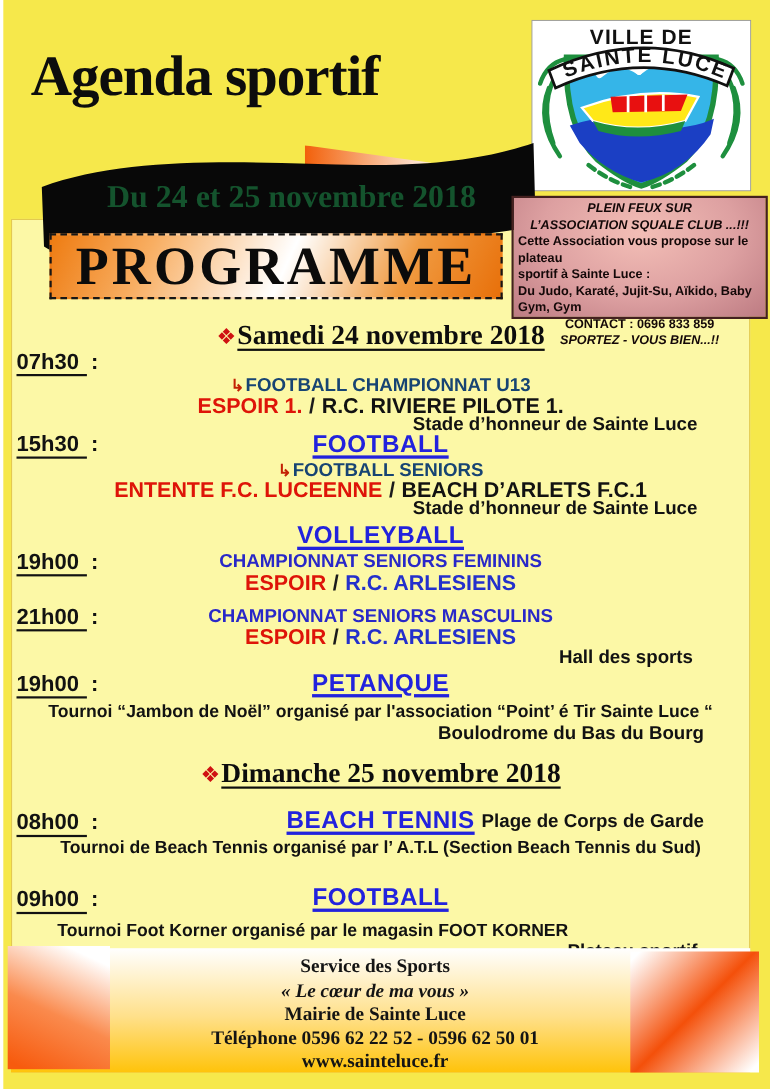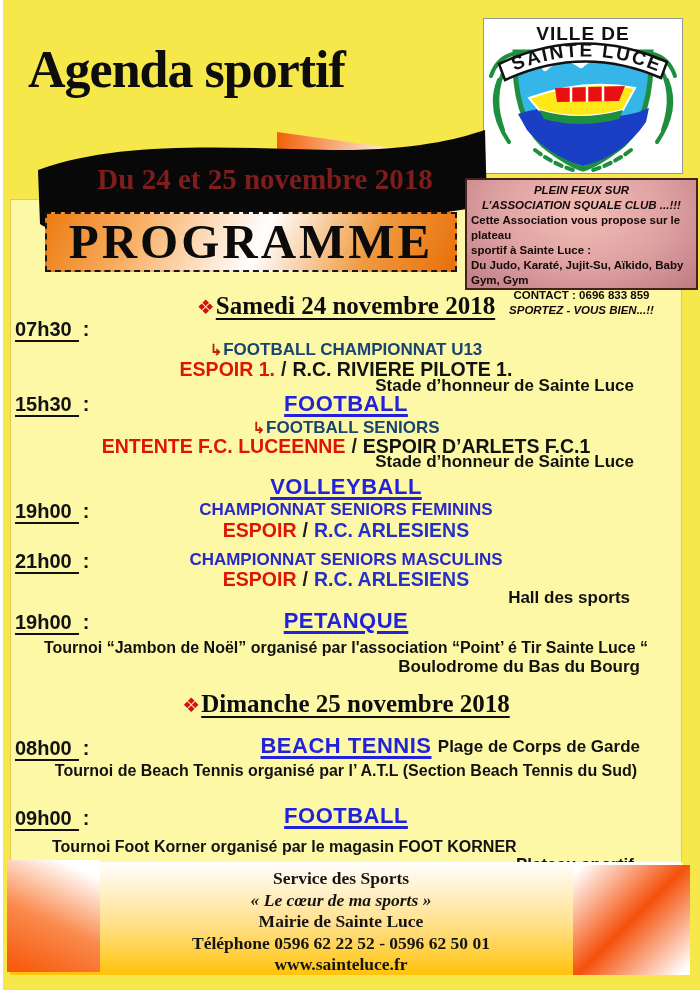--- a/index.html
+++ b/index.html
@@ -25,21 +25,21 @@
   
   .flag{
     position:absolute;left:277px;top:132px;width:115px;height:29px;
     background:linear-gradient(to right,#f2600a,#f9b183 55%,#fde3d2 90%);
     clip-path:polygon(0 0,100% 55%,0 100%);z-index:1;
   }
   
   .ribbon{position:absolute;left:30px;top:126px;width:470px;height:118px;z-index:2;}
   .ribbon-date{
     position:absolute;left:70px;top:163px;width:390px;z-index:3;
-    text-align:center;color:#7f1d1d;font-family:"Liberation Serif", serif;
+    text-align:center;color:#14532d;font-family:"Liberation Serif", serif;
     font-weight:bold;font-size:29px;white-space:nowrap;
   }
   
   .programme{
     position:absolute;left:45px;top:212px;width:412px;height:60px;z-index:4;
     border:2px dashed #161616;box-sizing:border-box;
     background:linear-gradient(115deg,#ee7c12 0%,#f8ae62 22%,#ffffff 52%,#f09a40 78%,#e8700a 100%);
     text-align:center;
     font-family:"Liberation Serif", serif;font-weight:bold;font-size:49px;line-height:56px;
     color:#0b0b0b;letter-spacing:3px;
@@ -184,21 +184,21 @@
   <div class="row right venue" style="top:376px;padding-right:48px">Stade d’honneur de Sainte Luce</div>
 
   <div class="row time-row" style="top:393px">
     <span class="time-u"><span>15h30</span></span><span class="colon">:</span>
   </div>
   <div class="row center event-head" style="top:391px">FOOTBALL</div>
   <div class="row center sublabel" style="top:418px">
     <span class="hook">↳</span><span>FOOTBALL SENIORS</span>
   </div>
   <div class="row center match" style="top:435px">
-    <span class="home">ENTENTE F.C. LUCEENNE</span><span class="sep">/</span><span>ESPOIR D’ARLETS F.C.1</span>
+    <span class="home">ENTENTE F.C. LUCEENNE</span><span class="sep">/</span><span>BEACH D’ARLETS F.C.1</span>
   </div>
   <div class="row right venue" style="top:452px;padding-right:48px">Stade d’honneur de Sainte Luce</div>
 
   <div class="row center event-head" style="top:474px">VOLLEYBALL</div>
   <div class="row time-row" style="top:500px">
     <span class="time-u"><span>19h00</span></span><span class="colon">:</span>
   </div>
   <div class="row center champ" style="top:500px">CHAMPIONNAT SENIORS FEMININS</div>
   <div class="row center match" style="top:519px">
     <span class="home">ESPOIR</span><span class="sep">/</span><span class="away-blue">R.C. ARLESIENS</span>
@@ -236,18 +236,18 @@
   </div>
   <div class="row center event-head" style="top:803px">FOOTBALL</div>
   <div class="row desc" style="top:838px;padding-left:42px">Tournoi Foot Korner organisé par le magasin FOOT KORNER</div>
   <div class="row right venue" style="top:855px;padding-right:48px">Plateau sportif</div>
 
   <div class="footer-band"></div>
   <div class="footer-left"></div>
   <div class="footer-right"></div>
   <div class="footer-text">
     <div>Service des Sports</div>
-    <div class="it">« Le cœur de ma sports »</div>
+    <div class="it">« Le cœur de ma vous »</div>
     <div>Mairie de Sainte Luce</div>
     <div>Téléphone 0596 62 22 52 - 0596 62 50 01</div>
     <div>www.sainteluce.fr</div>
   </div>
 </div>
 
 </body></html>

